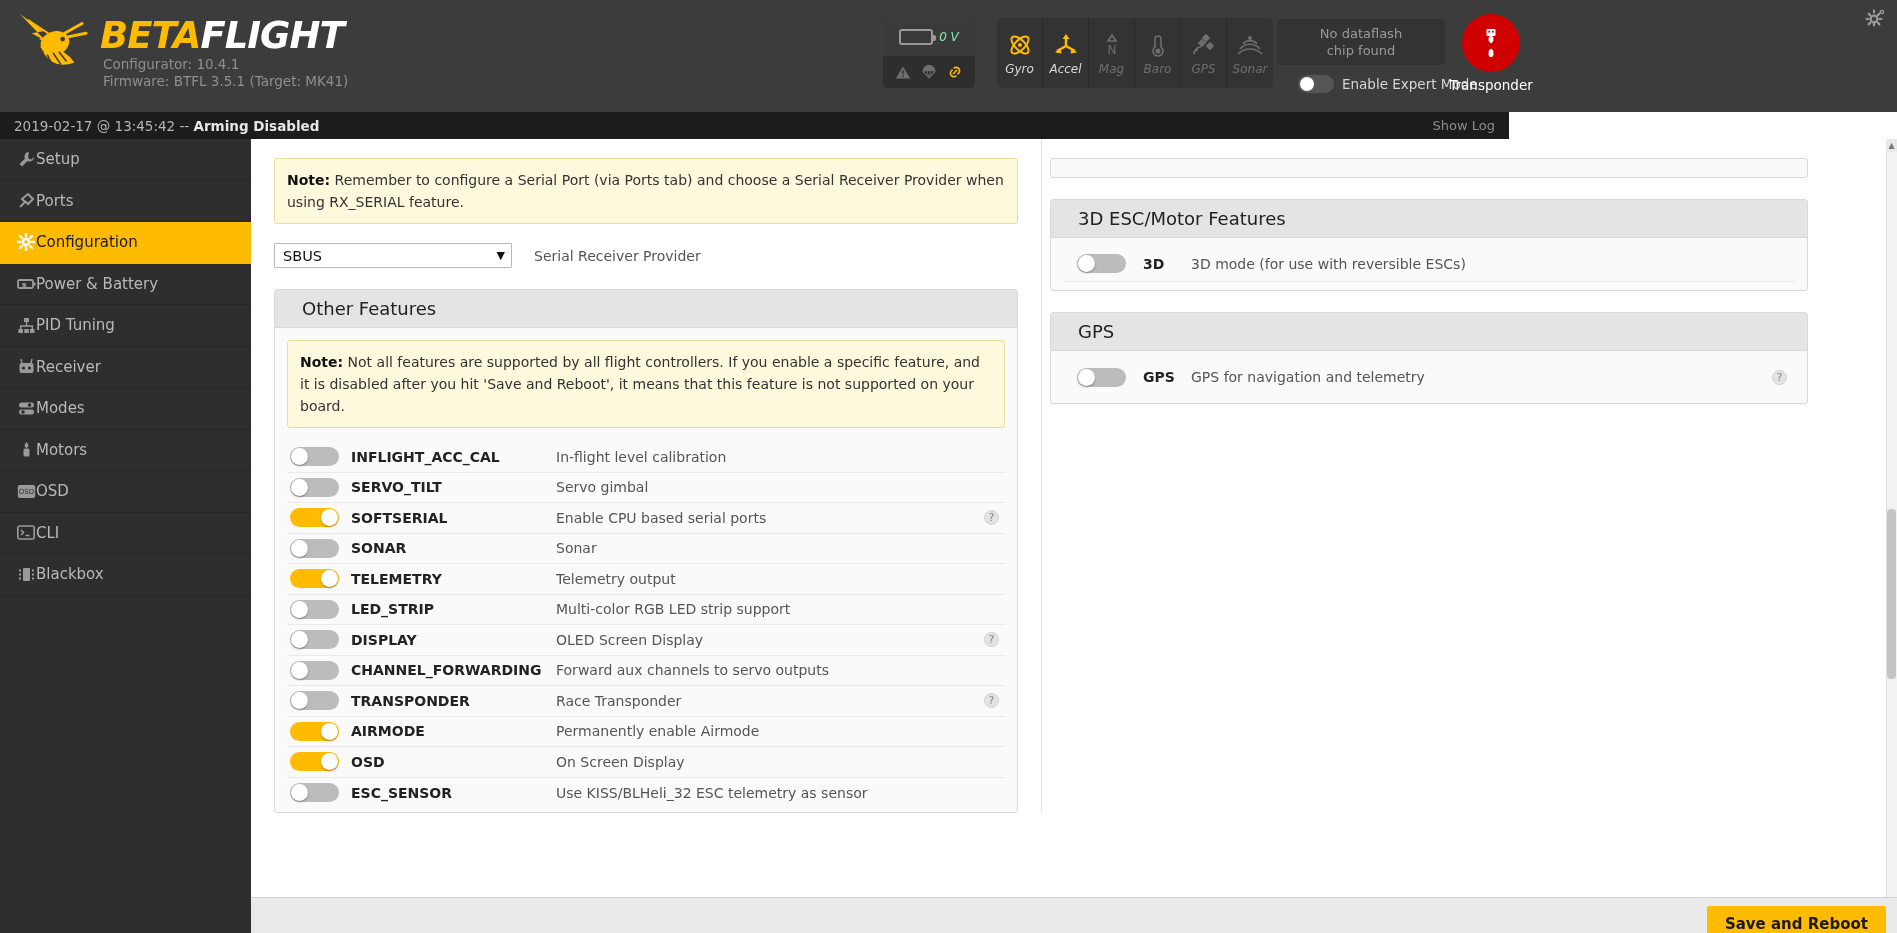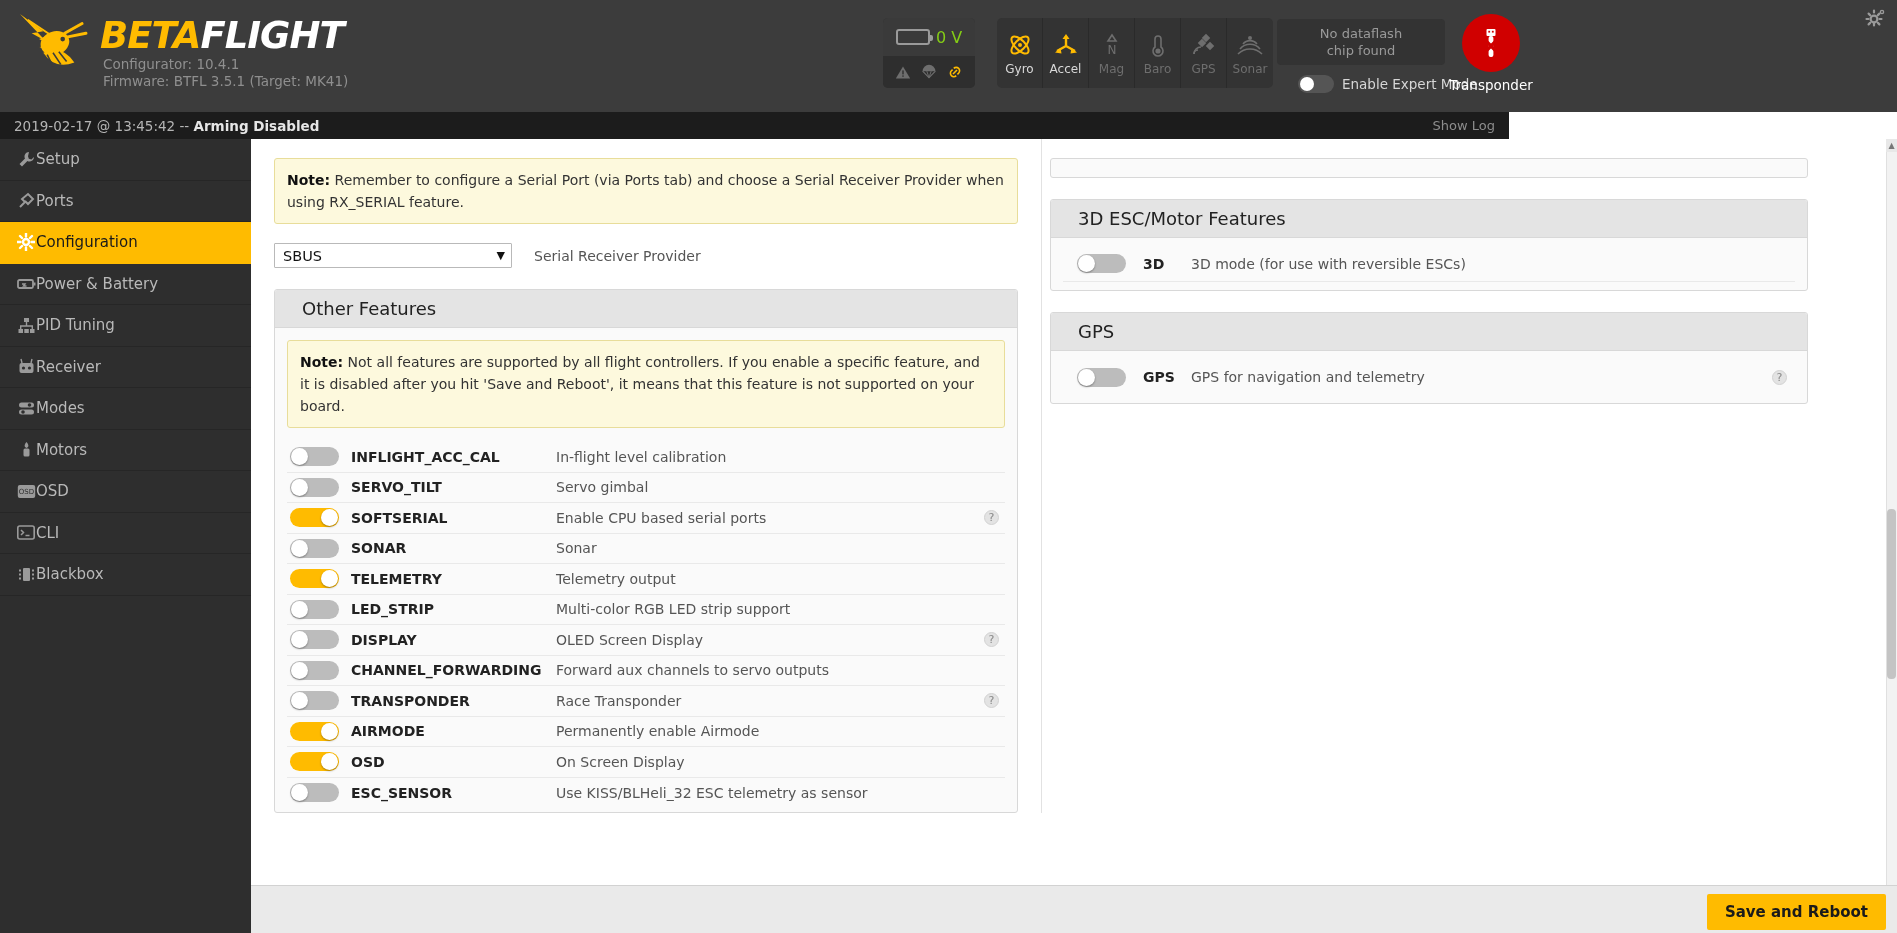--- a/index.html
+++ b/index.html
@@ -24,31 +24,31 @@
   .brand-sub { color: #8f8f8f; font-size: 13.5px; line-height: 17px; margin-left: 3px; }
 
   
   .batt-box {
     position: absolute; left: 883px; top: 18px; width: 92px; height: 70px;
     background: #333333; border-radius: 5px; overflow: hidden;
   }
   .batt-top { height: 38px; display: flex; align-items: center; justify-content: center; gap: 6px; background: #3a3a3a; }
   .batt-icon { width: 34px; height: 16px; border: 2px solid #9a9a9a; border-radius: 3px; position: relative; }
   .batt-icon::after { content:""; position:absolute; right:-5px; top:4px; width:3px; height:6px; background:#9a9a9a; border-radius:0 2px 2px 0; }
-  .batt-v { color: #84cc16; font-size: 16px; }
+  .batt-v { color: #86efac; font-size: 12px; font-style: italic; }
   .batt-bot { height: 32px; display: flex; align-items: center; justify-content: center; gap: 10px; background: #2e2e2e; }
   .mini-ico { width: 16px; height: 16px; }
 
   
   .sensors { position: absolute; left: 997px; top: 18px; height: 70px; display: flex; background: #333333; border-radius: 5px; overflow: hidden; }
   .sensor { width: 46px; height: 70px; display: flex; flex-direction: column; align-items: center; justify-content: center;
             border-right: 1px solid #2a2a2a; }
   .sensor:last-child { border-right: none; }
   .sensor .sico { height: 30px; display:flex; align-items:center; justify-content:center; }
-  .sensor .slabel { font-size: 12px; margin-top: 2px; }
+  .sensor .slabel { font-size: 12px; margin-top: 2px; font-style: italic; }
   .sensor.on .slabel { color: #d9d9d9; }
   .sensor.off .slabel { color: #6e6e6e; }
 
   
   .dataflash {
     position: absolute; left: 1277px; top: 19px; width: 168px; height: 46px;
     background: #333333; border-radius: 4px; color: #9a9a9a; font-size: 13px;
     display: flex; flex-direction: column; align-items: center; justify-content: center; line-height: 17px;
   }
   .expert { position: absolute; left: 1298px; top: 75px; display: flex; align-items: center; gap: 8px; }
@@ -140,21 +140,21 @@
 
   .r-feature-row { display: flex; align-items: center; height: 36px; border-bottom: 1px solid #e9e9e9; position: relative; padding-left: 0; }
   .r-tog { width: 49px; height: 19px; border-radius: 10px; position: absolute; left: 14px; }
   .r-tog .knob { position: absolute; top: 1px; left: 1px; width: 17px; height: 17px; border-radius: 50%; background: #fff; box-shadow: 0 1px 2px rgba(0,0,0,.35); }
   .r-tog.off { background: #bcbcbc; }
   .r-name { width: 48px; margin-left: 80px; font-size: 14px; font-weight: bold; color: #222; }
   .r-desc { font-size: 14px; color: #555; }
 
   
   .bottombar {
-    position: absolute; left: 251px; bottom: 0; width: 1646px; height: 48px;
+    position: absolute; left: 251px; bottom: 0; width: 1646px; height: 36px;
     background: #eaeaea; border-top: 1px solid #d2d2d2;
   }
   .save-btn {
     position: absolute; right: 11px; top: 8px; background: #ffbb00; color: #1a1a1a;
     font-size: 15px; font-weight: bold; padding: 9px 18px; border-radius: 2px;
   }
   .sidebar-foot { position: absolute; left: 0; bottom: 0; width: 251px; height: 48px; background: #2e2e2e; }
 
   
   .scroll-track { position: absolute; right: 0; top: 139px; width: 11px; height: 794px; background: #f2f2f2; border-left: 1px solid #e0e0e0; }

